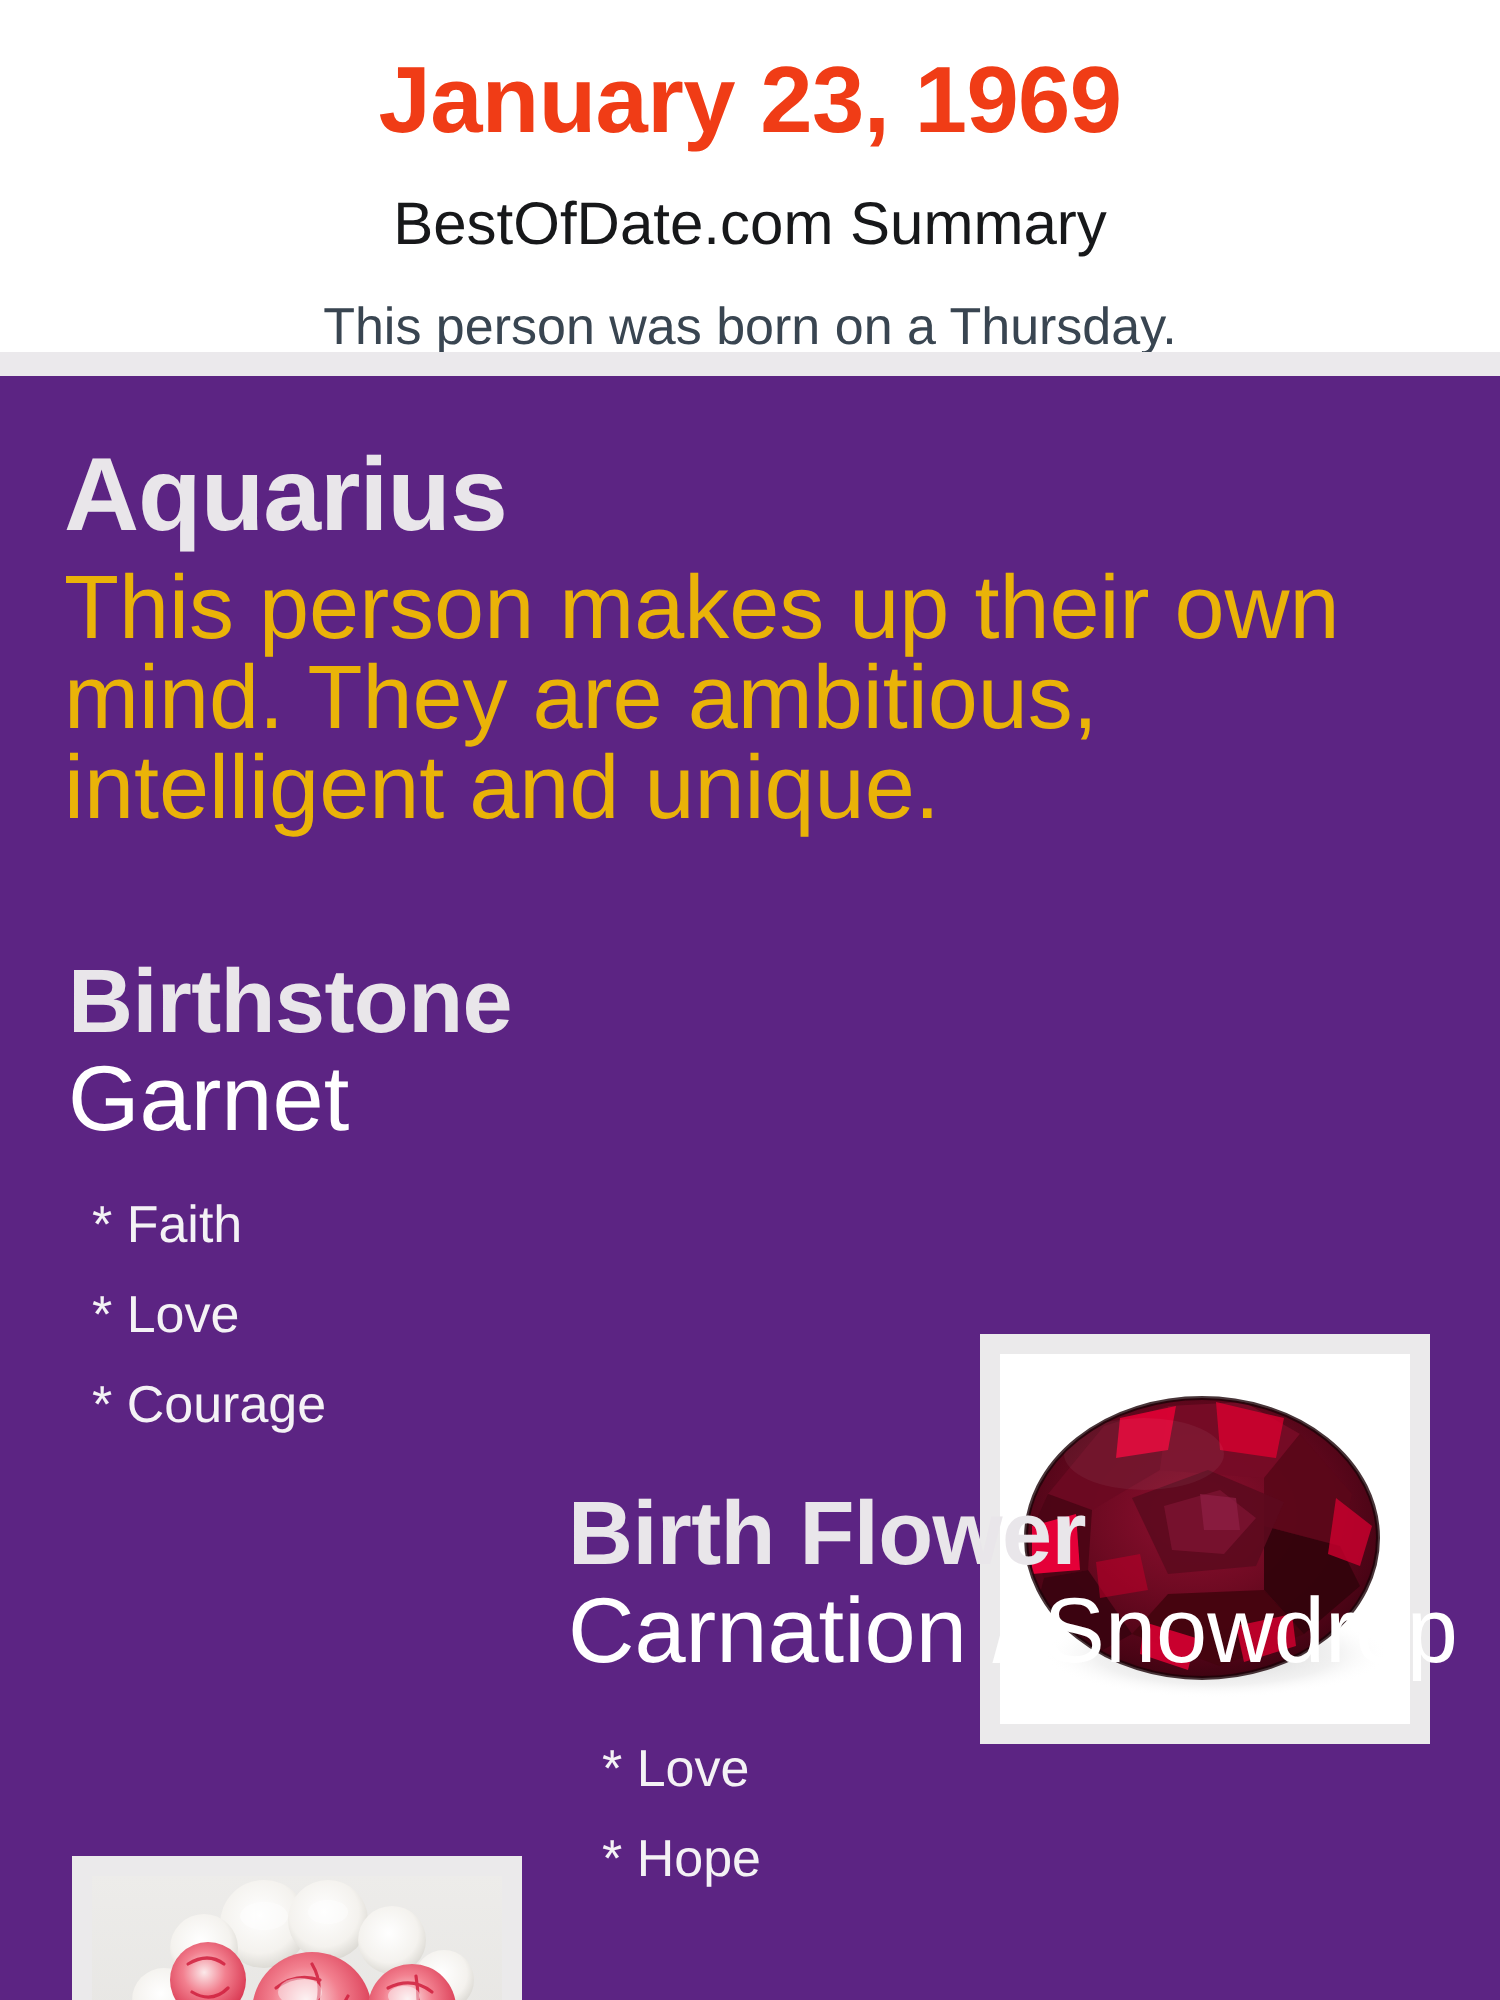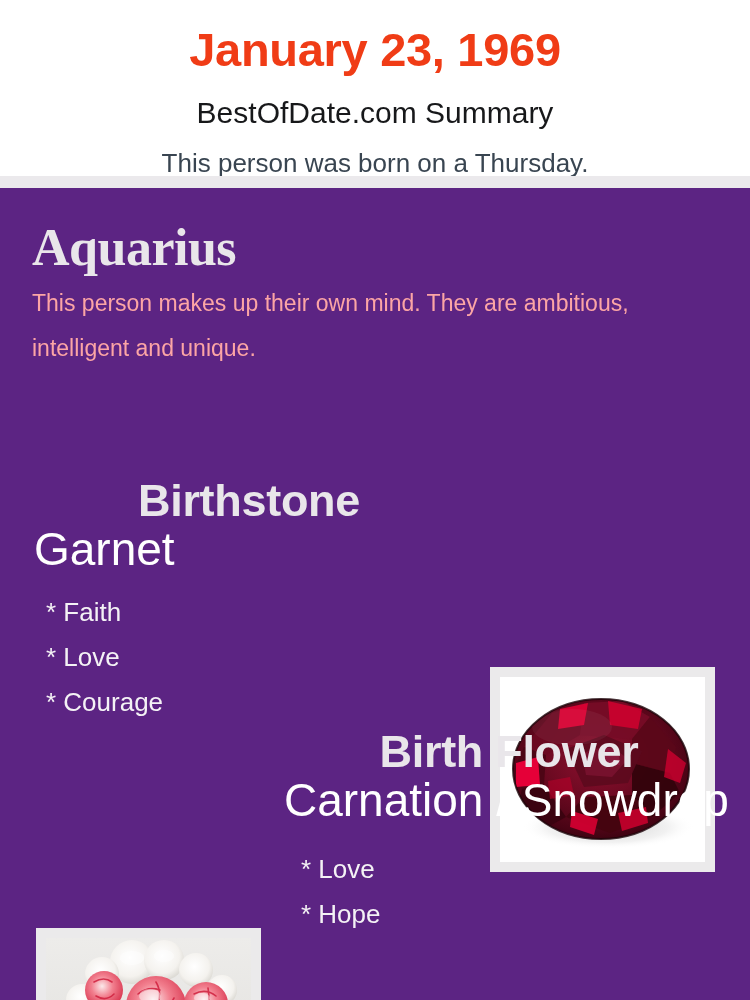--- a/index.html
+++ b/index.html
@@ -80,46 +80,44 @@
     top: 31px;
     width: 660px;
   }
   .zodiac-name {
     margin: 0;
     font-size: 52px;
     line-height: 58px;
     font-weight: bold;
     color: #E9E6EA;
     letter-spacing: -0.5px;
-    font-family: Liberation Serif, serif;
   }
   .zodiac-desc {
     margin: 0;
     padding-top: 4px;
-    font-size: 23px;
+    font-size: 45px;
     line-height: 45px;
     font-weight: normal;
-    color: #fca5a5;
+    color: #eab308;
   }
 
   
   .birthstone {
     position: absolute;
     left: 34px;
     top: 288px;
     width: 430px;
   }
   .section-title {
     margin: 0;
     font-size: 45px;
     line-height: 50px;
     font-weight: bold;
     color: #E9E6EA;
     letter-spacing: -0.3px;
-    text-align: center;
   }
   .section-sub {
     margin: 0;
     padding-top: 2px;
     font-size: 46px;
     line-height: 42px;
     font-weight: normal;
     color: #ffffff;
   }
   .trait-list {
@@ -167,21 +165,21 @@
   .gem-stage {
     position: absolute;
     inset: 0;
     background: #FFFFFF;
   }
 
   
   .birthflower {
     position: absolute;
     left: 284px;
-    top: 539px;
+    top: 554px;
     width: 450px;
   }
   .birthflower .trait-list { padding-top: 14px; }
   .birthflower .trait-item { padding-left: 5px; }
 </style>
 </head>
 <body>
 
 <div class="page">
 

